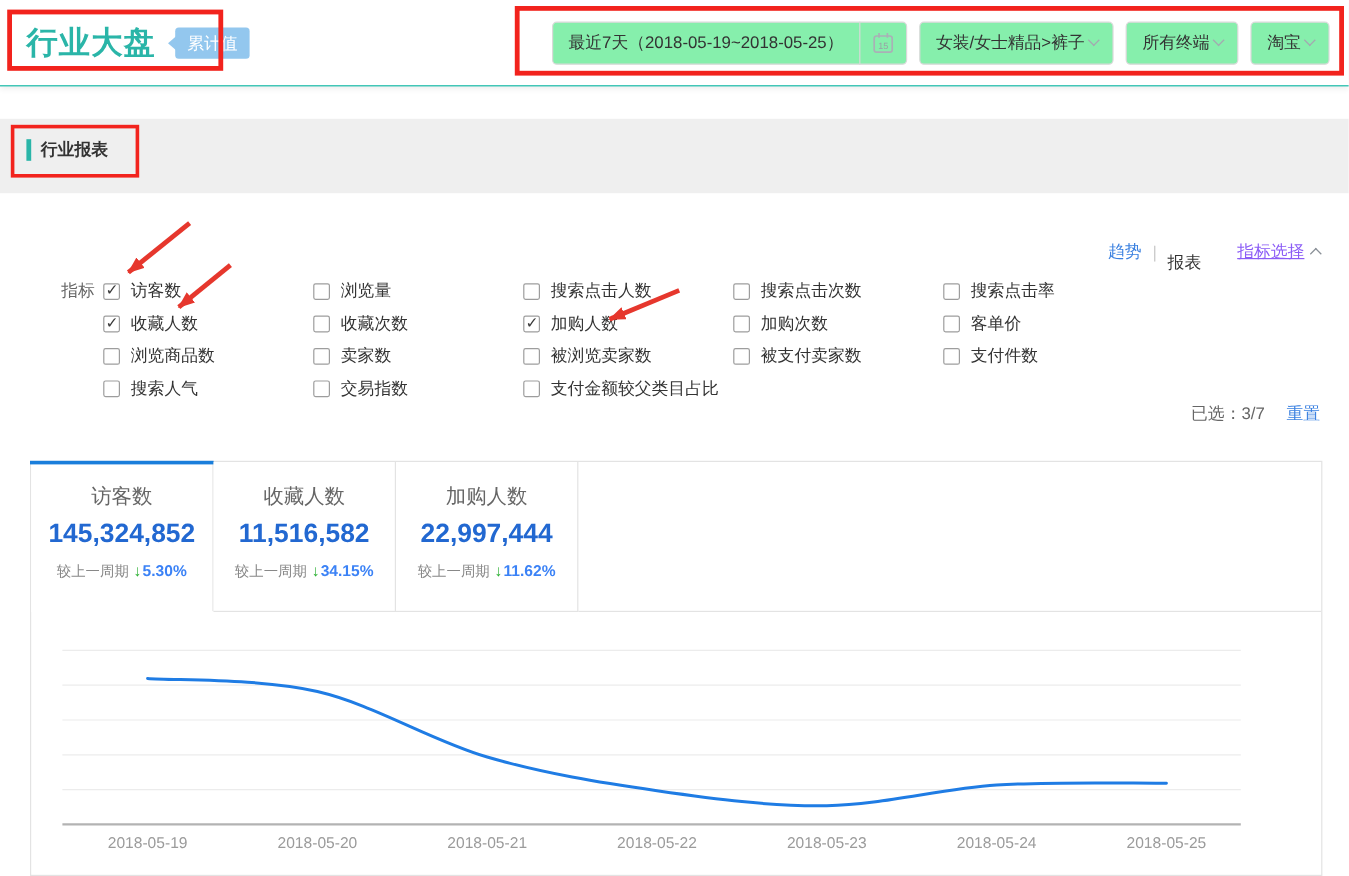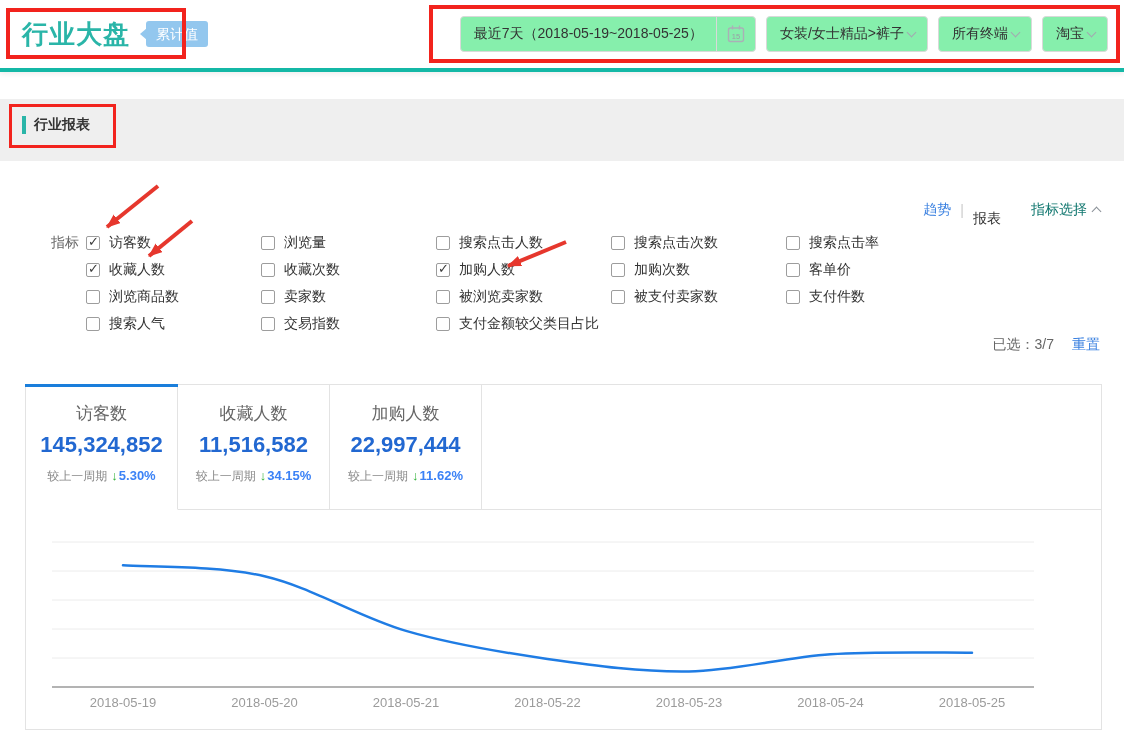--- a/index.html
+++ b/index.html
@@ -1,21 +1,21 @@
 <!DOCTYPE html>
 <html><head>
 <meta charset="utf-8">
 <style>
   * { margin:0; padding:0; box-sizing:border-box; }
   body { background:#fff; font-family:"Liberation Sans","DejaVu Sans",sans-serif; }
   .page { position:relative; width:1124px; height:730px; background:#ffffff; overflow:hidden; color:#333; }
 
   
   .topbar { position:absolute; left:0; top:0; width:1124px; height:72px; background:#fff;
-            border-bottom:4px solid #14b8a6; box-shadow:0 2px 5px rgba(0,0,0,0.07);
+            border-bottom:1px solid #14b8a6; box-shadow:0 2px 5px rgba(0,0,0,0.07);
             display:flex; align-items:center; justify-content:space-between; z-index:5; }
   .brand { display:flex; align-items:center; margin-left:22px; }
   .brand-title { font-size:26px; font-weight:bold; color:#2ab5a8; letter-spacing:1px; }
   .badge { position:relative; margin-left:16px; background:#93c7ee; color:#fff; font-size:14px;
            height:26px; line-height:26px; padding:0 10px; border-radius:3px; }
   .badge:before { content:""; position:absolute; left:-12px; top:7px; border:6px solid transparent;
                   border-right:7px solid #93c7ee; }
   .selectors { display:flex; align-items:center; gap:10px; margin-right:16px; }
   .selector { height:36px; background:#86efac; border:1px solid #d9d9d9; border-radius:4px;
               display:flex; align-items:center; font-size:14px; color:#333; cursor:pointer; }
@@ -30,21 +30,21 @@
   .gray-band { position:absolute; left:0; top:99px; width:1124px; height:62px; background:#efefef; }
   .section-title { position:absolute; left:22px; top:17px; display:flex; align-items:center; }
   .section-tick { width:4px; height:18px; background:#2ab5a8; margin-right:8px; }
   .section-text { font-size:14px; font-weight:bold; color:#333; }
 
   
   .view-toggle { position:absolute; top:191px; right:24px; display:flex; align-items:center; font-size:14px; }
   .vt-trend { color:#3a80e0; cursor:pointer; }
   .vt-sep { color:#ccc; margin:0 9px; }
   .vt-report { color:#333; cursor:pointer;margin-top:19px; }
-  .vt-select { color:#0f766e; margin-left:30px; cursor:pointer; display:flex; align-items:center; }
+  .vt-select { color:#8b5cf6; margin-left:30px; cursor:pointer; display:flex; align-items:center;text-decoration:underline; }
 
   
   .indicator-area { position:absolute; left:51px; top:229px; display:flex; }
   .ind-label { width:35px; font-size:14px; color:#666; line-height:27px; }
   .ind-col { width:175px; }
   .ind-item { display:flex; align-items:center; height:27px; cursor:pointer; }
   .cbx { width:14px; height:14px; border:1px solid #9d9d9d; border-radius:2px; background:#fff;
          margin-right:9px; position:relative; flex:0 0 auto; }
   .cbx.checked:after { content:"✓"; position:absolute; left:1px; top:-3px; font-size:13px;
                        font-weight:bold; color:#3a3a3a; }

